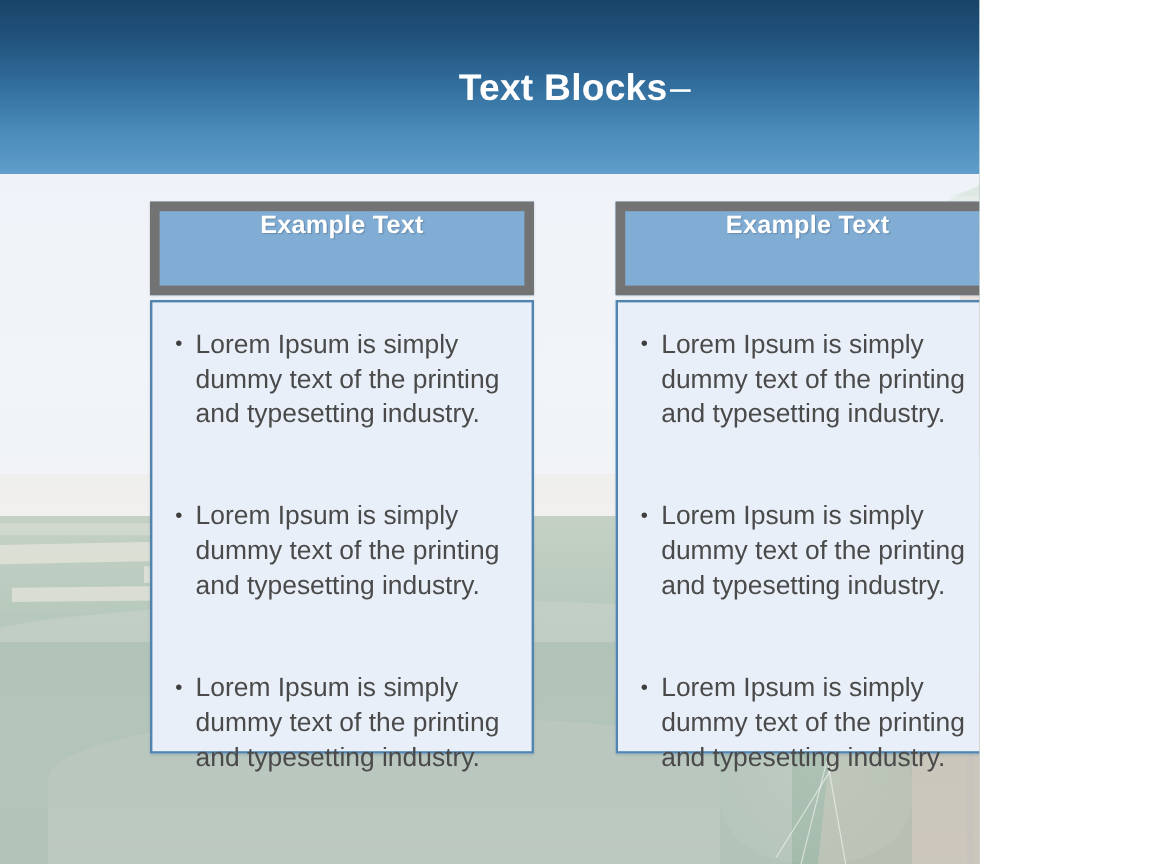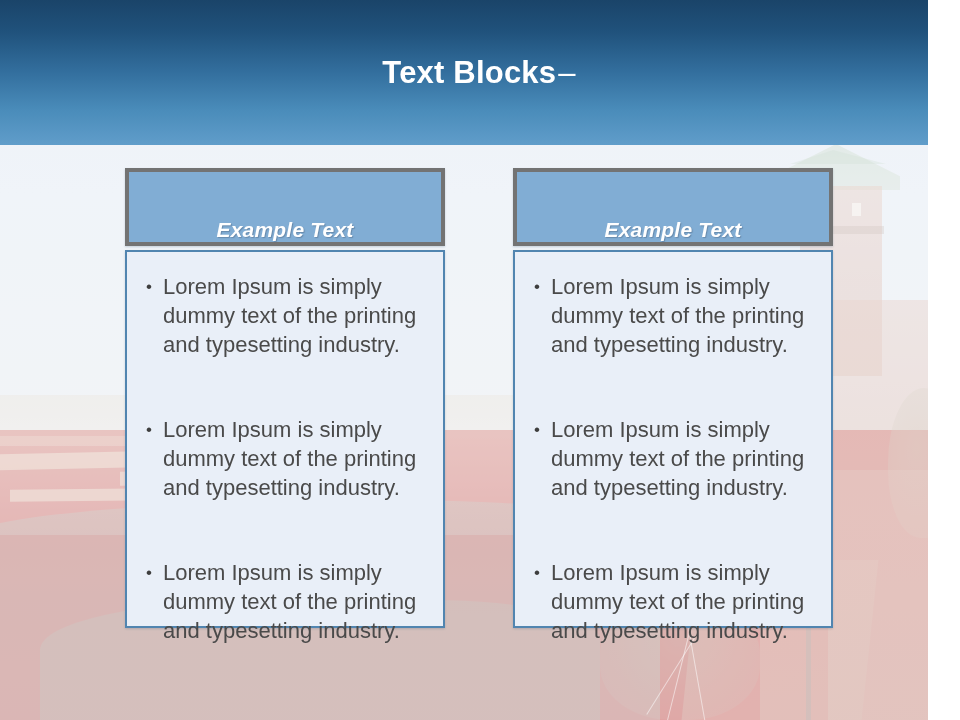--- a/index.html
+++ b/index.html
@@ -6,23 +6,23 @@
 
   html, body {
     width: 960px;
     height: 720px;
     overflow: hidden;
     font-family: "Liberation Sans", sans-serif;
   }
 
   .slide {
     position: relative;
-    width: 928px;
+    width: 816px;
     height: 720px;
-    background: #b91c1c;
+    background: #14532d;
     overflow: hidden;
   }
 
   
   .bg-photo {
     position: absolute;
     inset: 0;
     overflow: hidden;
   }
   
@@ -176,26 +176,25 @@
     position: absolute;
     top: 168px;
     width: 320px;
   }
   .block.left  { left: 125px; }
   .block.right { left: 513px; }
 
   .block-header {
     height: 78px;
     background: #81add4;
-    border: 4px solid #737373;
+    border: 8px solid #737373;
     display: flex;
-    align-items: flex-end;
+    align-items: flex-start;
     justify-content: center;
     box-shadow: 0 1px 2px rgba(60,90,120,0.25);
-    font-style: italic;
   }
   .block-header-title {
     color: #ffffff;
     font-size: 21px;
     font-weight: bold;
     text-shadow: 1px 1px 1px rgba(90,120,150,0.65);
     letter-spacing: 0.2px;
   }
 
   .block-body {

